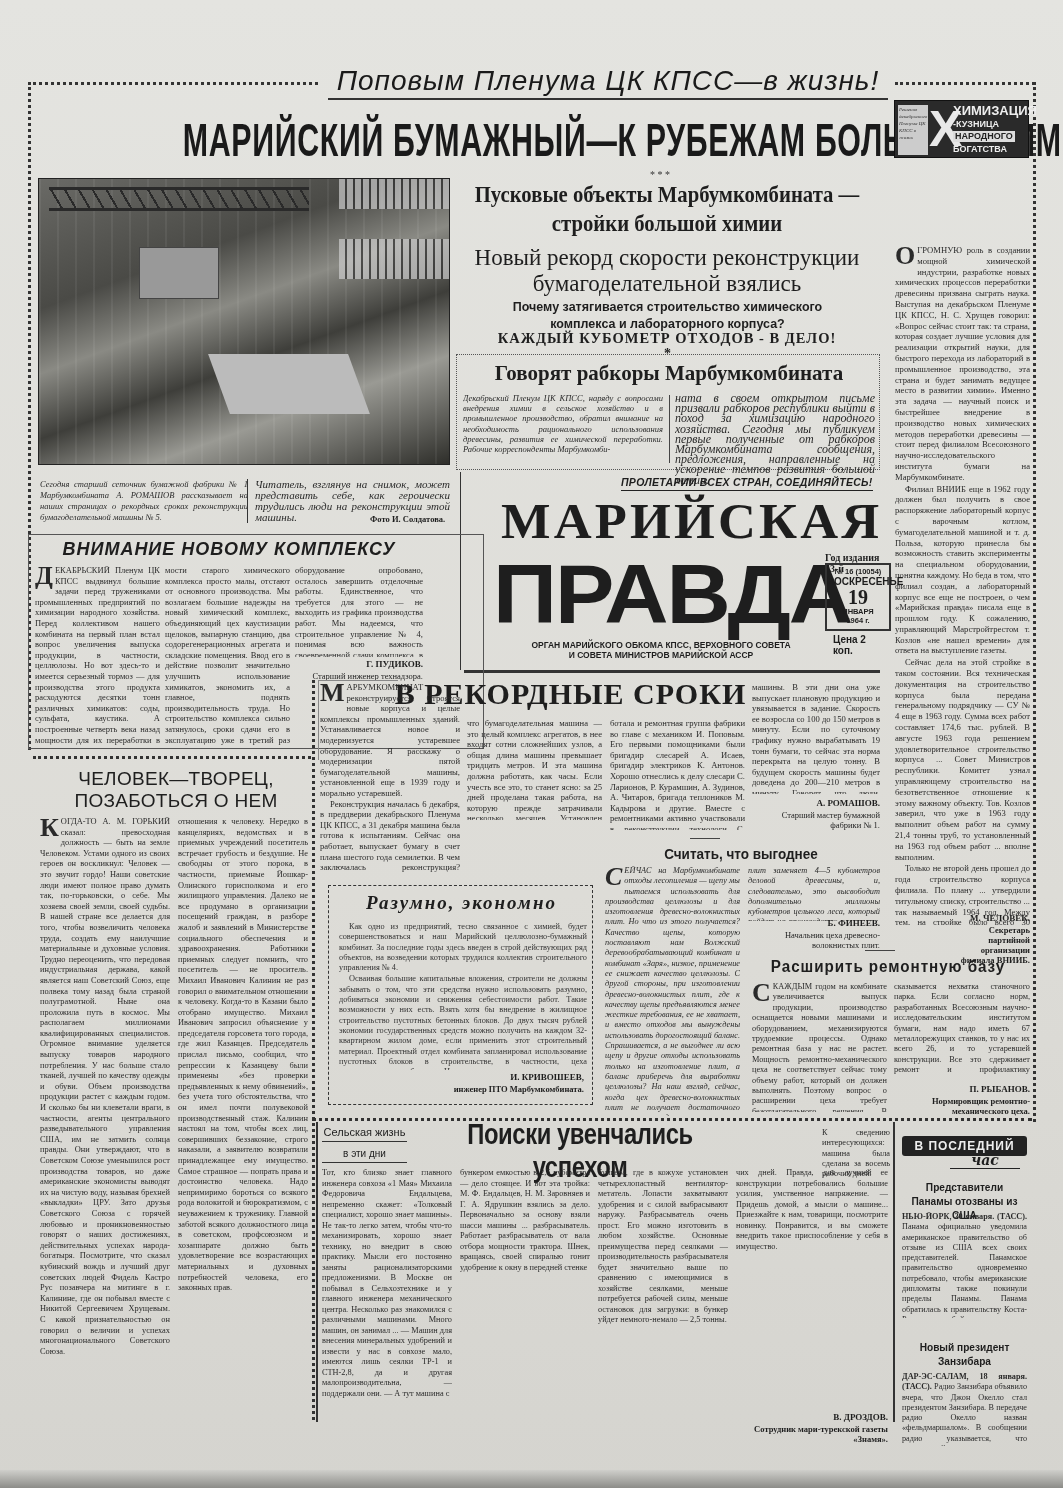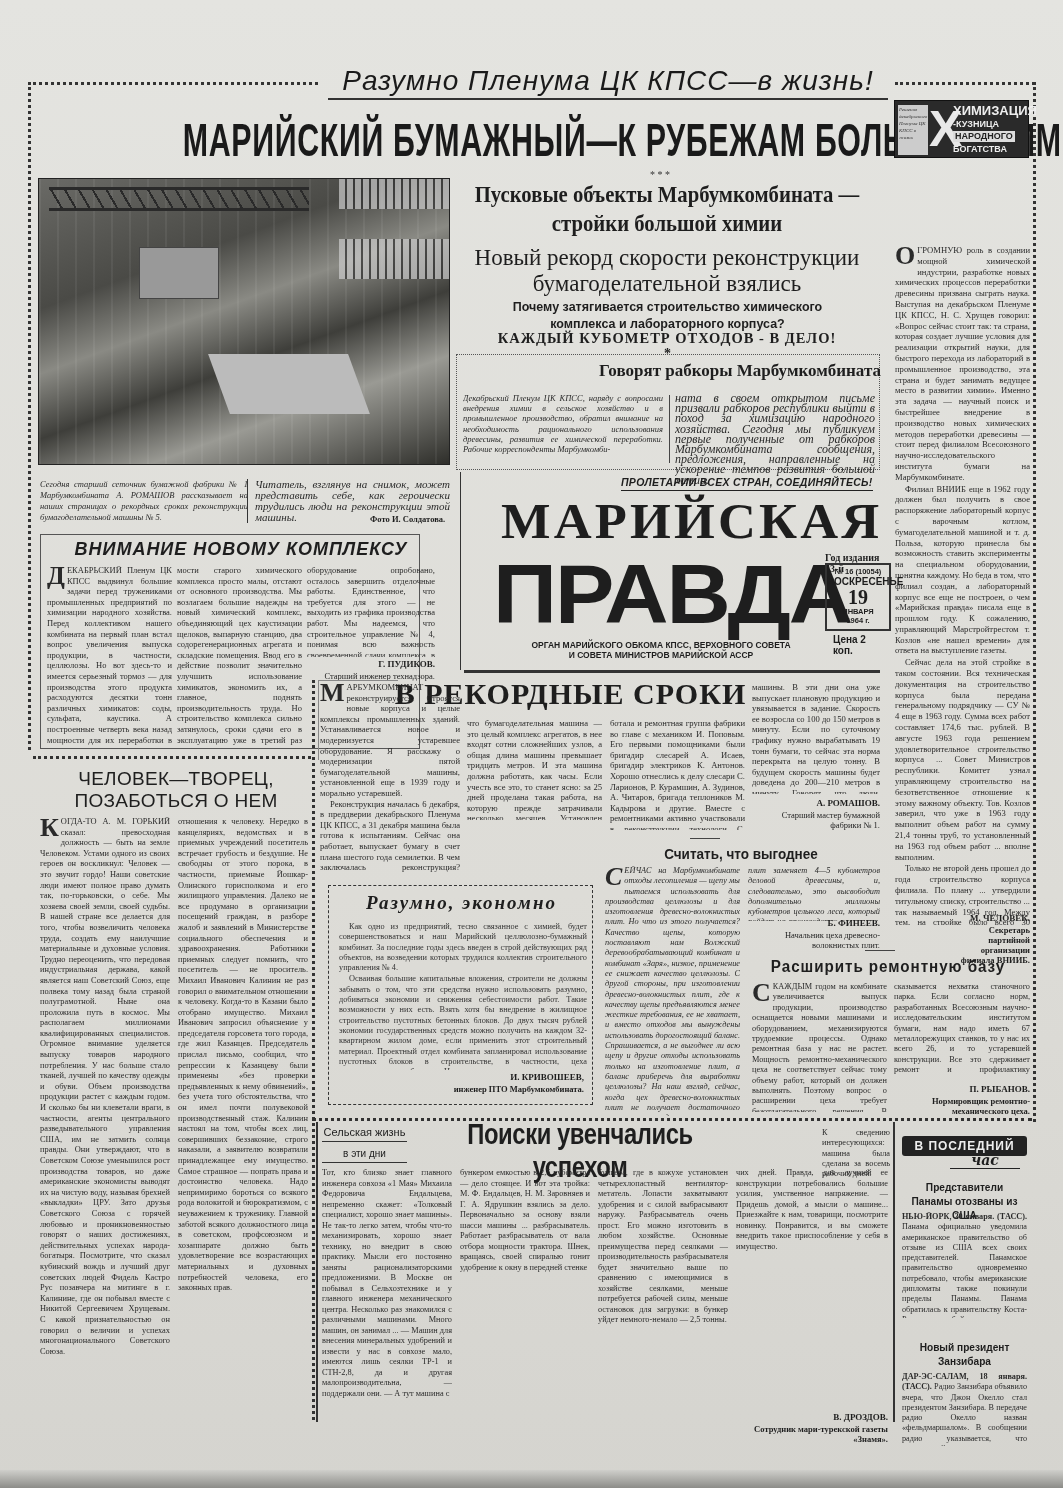--- a/index.html
+++ b/index.html
@@ -19,21 +19,21 @@
   .photo{background:
      repeating-linear-gradient(90deg,rgba(255,255,255,.06) 0 2px,transparent 2px 18px),
      linear-gradient(160deg,#6a6a66 0%,#4a4a46 30%,#8a8a84 45%,#3e3e3a 60%,#9a9a94 75%,#2e2e2a 100%);}
 </style>
 </head>
 <body>
 
 <div class="page">
 
   <div class="abs dash-h" style="left:28px;top:82px;width:290px"></div>
-  <div class="abs" style="left:328px;top:64px;width:560px;text-align:center;font-style:italic;font-size:28px;letter-spacing:1px;font-family:'Liberation Sans',sans-serif;color:#1a1a1a;border-bottom:2px solid #333;line-height:34px">Разумно Пленума ЦК КПСС—в жизнь!</div>
+  <div class="abs" style="left:328px;top:64px;width:560px;text-align:center;font-style:italic;font-size:28px;letter-spacing:1px;font-family:'Liberation Sans',sans-serif;color:#1a1a1a;border-bottom:2px solid #333;line-height:34px">Поповым Пленума ЦК КПСС—в жизнь!</div>
   <div class="abs dash-h" style="left:895px;top:82px;width:140px"></div>
   <div class="abs dash-v" style="left:28px;top:82px;height:668px"></div>
   <div class="abs dash-v" style="left:1033px;top:82px;height:1040px"></div>
 
   <div class="abs" style="left:40px;top:112px;width:840px;text-align:center;font-family:'Liberation Sans',sans-serif;font-weight:bold;font-size:46px;letter-spacing:1px;transform:scaleX(0.66);transform-origin:center;line-height:56px;white-space:nowrap;color:#1a1a1a;width:840px;">МАРИЙСКИЙ БУМАЖНЫЙ—К РУБЕЖАМ БОЛЬШОЙ ХИМИИ</div>
 
   <div class="abs" style="left:894px;top:100px;width:135px;height:58px;background:#2a2a2a;color:#eee;border:1px solid #111">
     <div class="abs" style="left:3px;top:4px;width:30px;font-size:5px;line-height:7px;font-style:italic;color:#ddd;background:#ccc;color:#333;height:50px;padding:1px">Решения декабрьского Пленума ЦК КПСС в жизнь</div>
     <div class="abs" style="left:34px;top:0;font-size:50px;font-weight:bold;line-height:56px;color:#e8e8e8;font-family:'Liberation Sans',sans-serif">Х</div>
     <div class="abs" style="left:58px;top:3px;font-size:13px;font-weight:bold;font-family:'Liberation Sans',sans-serif;line-height:14px">ХИМИЗАЦИЯ</div>
@@ -55,21 +55,21 @@
   <div class="abs" style="left:370px;top:514px;font-size:8.5px;font-weight:bold">Фото И. Солдатова.</div>
 
   <div class="abs" style="left:650px;top:169px;font-size:10px;color:#333">* * *</div>
   <div class="abs" style="left:452px;top:180px;width:430px;text-align:center;font-family:'Liberation Serif',serif;font-weight:bold;font-size:23px;line-height:29px;transform:scaleX(.9)">Пусковые объекты Марбумкомбината — стройки большой химии</div>
   <div class="abs" style="left:452px;top:245px;width:430px;text-align:center;font-family:'Liberation Serif',serif;font-size:23px;line-height:26px">Новый рекорд скорости реконструкции бумагоделательной взялись</div>
   <div class="abs" style="left:480px;top:299px;width:375px;text-align:center;font-family:'Liberation Sans',sans-serif;font-weight:bold;font-size:12.5px;line-height:17px">Почему затягивается строительство химического комплекса и лабораторного корпуса?</div>
   <div class="abs" style="left:452px;top:330px;width:430px;text-align:center;font-family:'Liberation Serif',serif;font-weight:bold;font-size:14.5px;letter-spacing:1px">КАЖДЫЙ КУБОМЕТР ОТХОДОВ - В ДЕЛО!</div>
   <div class="abs" style="left:664px;top:346px;font-size:14px;font-weight:bold">*</div>
 
   <div class="abs" style="left:456px;top:354px;width:424px;height:116px;border:1px dotted #555">
-    <div class="abs" style="left:0;top:6px;width:424px;text-align:right;font-weight:bold;font-size:17px;font-family:'Liberation Serif',serif">Говорят рабкоры Марбумкомбината</div>
+    <div class="abs" style="left:0;top:6px;width:424px;text-align:center;font-weight:bold;font-size:21px;font-family:'Liberation Serif',serif">Говорят рабкоры Марбумкомбината</div>
     <div class="abs col-text italic" style="left:6px;top:38px;width:200px;font-size:8.5px;line-height:10.2px">Декабрьский Пленум ЦК КПСС, наряду с вопросами внедрения химии в сельское хозяйство и в промышленное производство, обратил внимание на необходимость рационального использования древесины, развития ее химической переработки. Рабочие корреспонденты Марбумкомби-</div>
     <div class="abs" style="left:212px;top:40px;height:68px;border-left:1px solid #444"></div>
     <div class="abs col-text italic" style="left:218px;top:38px;width:200px;font-size:12px;line-height:10.2px">ната в своем открытом письме призвали рабкоров республики выйти в поход за химизацию народного хозяйства. Сегодня мы публикуем первые полученные от рабкоров Марбумкомбината сообщения, предложения, направленные на ускорение темпов развития большой химии.</div>
   </div>
 
   <div class="abs col-text" style="left:895px;top:245px;width:135px;height:680px;font-size:8.6px;line-height:10.8px">
     <span class="dropcap">О</span>
     <p style="text-indent:0">ГРОМНУЮ роль в создании мощной химической индустрии, разработке новых химических процессов переработки древесины призвана сыграть наука. Выступая на декабрьском Пленуме ЦК КПСС, Н. С. Хрущев говорил: «Вопрос сейчас стоит так: та страна, которая создает лучшие условия для реализации открытий науки, для быстрого перехода из лабораторий в промышленное производство, эта страна и будет занимать ведущее место в развитии химии». Именно эта задача — научный поиск и быстрейшее внедрение в производство новых химических методов переработки древесины — стоит перед филиалом Всесоюзного научно-исследовательского института бумаги на Марбумкомбинате.</p>
     <p>Филиал ВНИИБ еще в 1962 году должен был получить в свое распоряжение лабораторный корпус с варочным котлом, бумагоделательной машиной и т. д. Польза, которую принесла бы возможность ставить эксперименты на специальном оборудовании, понятна каждому. Но беда в том, что филиал создан, а лабораторный корпус все еще не построен, о чем «Марийская правда» писала еще в прошлом году. К сожалению, управляющий Марстройтрестом т. Козлов «не нашел времени» для ответа на выступление газеты.</p>
     <p>Сейчас дела на этой стройке в таком состоянии. Вся техническая документация на строительство корпуса была передана генеральному подрядчику — СУ № 4 еще в 1963 году. Сумма всех работ составляет 174,6 тыс. рублей. В августе 1963 года решением удовлетворительное строительство корпуса ... Совет Министров республики. Комитет узнал управляющему строительство на безответственное отношение к этому важному объекту. Тов. Козлов заверил, что уже в 1963 году выполнит объем работ на сумму 21,4 тонны труб, то установленный на 1963 год объем работ ... вполне выполним.</p>
@@ -91,21 +91,21 @@
       <div style="font-size:7.5px">1964 г.</div>
     </div>
     <div class="abs" style="left:372px;top:162px;font-size:10px;font-weight:bold;font-family:'Liberation Sans',sans-serif">Цена 2 коп.</div>
     <div class="abs" style="left:30px;top:168px;width:340px;text-align:center;font-size:8.5px;font-weight:bold;font-family:'Liberation Sans',sans-serif;line-height:10px">
       <div>ОРГАН МАРИЙСКОГО ОБКОМА КПСС, ВЕРХОВНОГО СОВЕТА</div>
       <div>И СОВЕТА МИНИСТРОВ МАРИЙСКОЙ АССР</div>
     </div>
   </div>
   <div class="abs rule" style="left:464px;top:670px;width:416px;height:3px"></div>
 
-  <div class="abs" style="left:40px;top:534px;width:380px;height:215px;border:1px solid #555;border-style:double">
+  <div class="abs" style="left:28px;top:534px;width:456px;height:215px;border:1px solid #555;border-style:double">
     <div class="abs" style="left:0;top:4px;width:400px;text-align:center;font-family:'Liberation Sans',sans-serif;font-style:italic;font-weight:bold;font-size:18px;letter-spacing:1px">ВНИМАНИЕ НОВОМУ КОМПЛЕКСУ</div>
     <div class="abs col-text" style="left:6px;top:30px;width:125px;height:182px;font-size:8.5px;line-height:10.6px">
       <span class="dropcap">Д</span>
       <span>ЕКАБРЬСКИЙ Пленум ЦК КПСС выдвинул большие задачи перед тружениками промышленных предприятий по химизации народного хозяйства. Перед коллективом нашего комбината на первый план встал вопрос увеличения выпуска продукции, в частности, целлюлозы. Но вот здесь-то и имеется серьезный тормоз — для производства этого продукта расходуются десятки тонн различных химикатов: соды, сульфата, каустика. А построенные четверть века назад мощности для их переработки в последнее время стали для нас узким местом. На установках можно регенерировать (возвращать в производство) лишь до 78 процентов щелоков. К тому же установки уже изношены, что является причиной частых простоев.</span>
     </div>
     <div class="abs col-text" style="left:136px;top:30px;width:125px;height:182px;font-size:8.5px;line-height:10.6px">мости старого химического комплекса просто малы, отстают от основного производства. Мы возлагаем большие надежды на новый химический комплекс, объединяющий цех каустизации щелоков, выпарную станцию, два содорегенерационных агрегата и складские помещения. Ввод его в действие позволит значительно улучшить использование химикатов, экономить их, а главное, поднять производительность труда. Но строительство комплекса сильно затянулось, сроки сдачи его в эксплуатацию уже в третий раз перенесены. Сейчас есть все возможности ввести объект в действие в конце февраля текущего года. Все основное строительно-монтажные работы уже завершены,</div>
     <div class="abs col-text" style="left:266px;top:30px;width:128px;height:92px;font-size:8.5px;line-height:10.6px">оборудование опробовано, осталось завершить отделочные работы. Единственное, что требуется для этого — не выходить из графика производства работ. Мы надеемся, что строительное управление № 4, понимая всю важность своевременной сдачи комплекса, в кратчайший срок завершит все работы, а комсомольцы-строители возьмут над ним шефство.</div>
     <div class="abs sig" style="left:266px;top:124px;width:128px">Г. ПУДИКОВ.</div>
     <div class="abs sig-sub" style="left:266px;top:136px;width:128px;font-weight:normal">Старший инженер технадзора.</div>
   </div>

